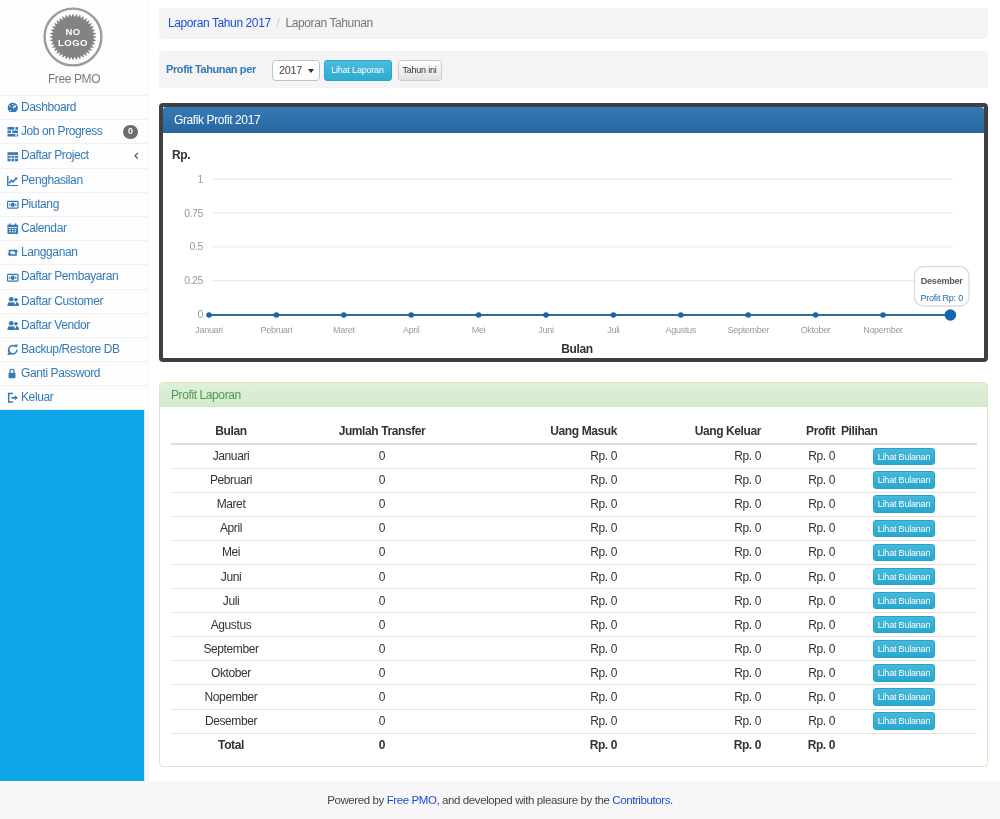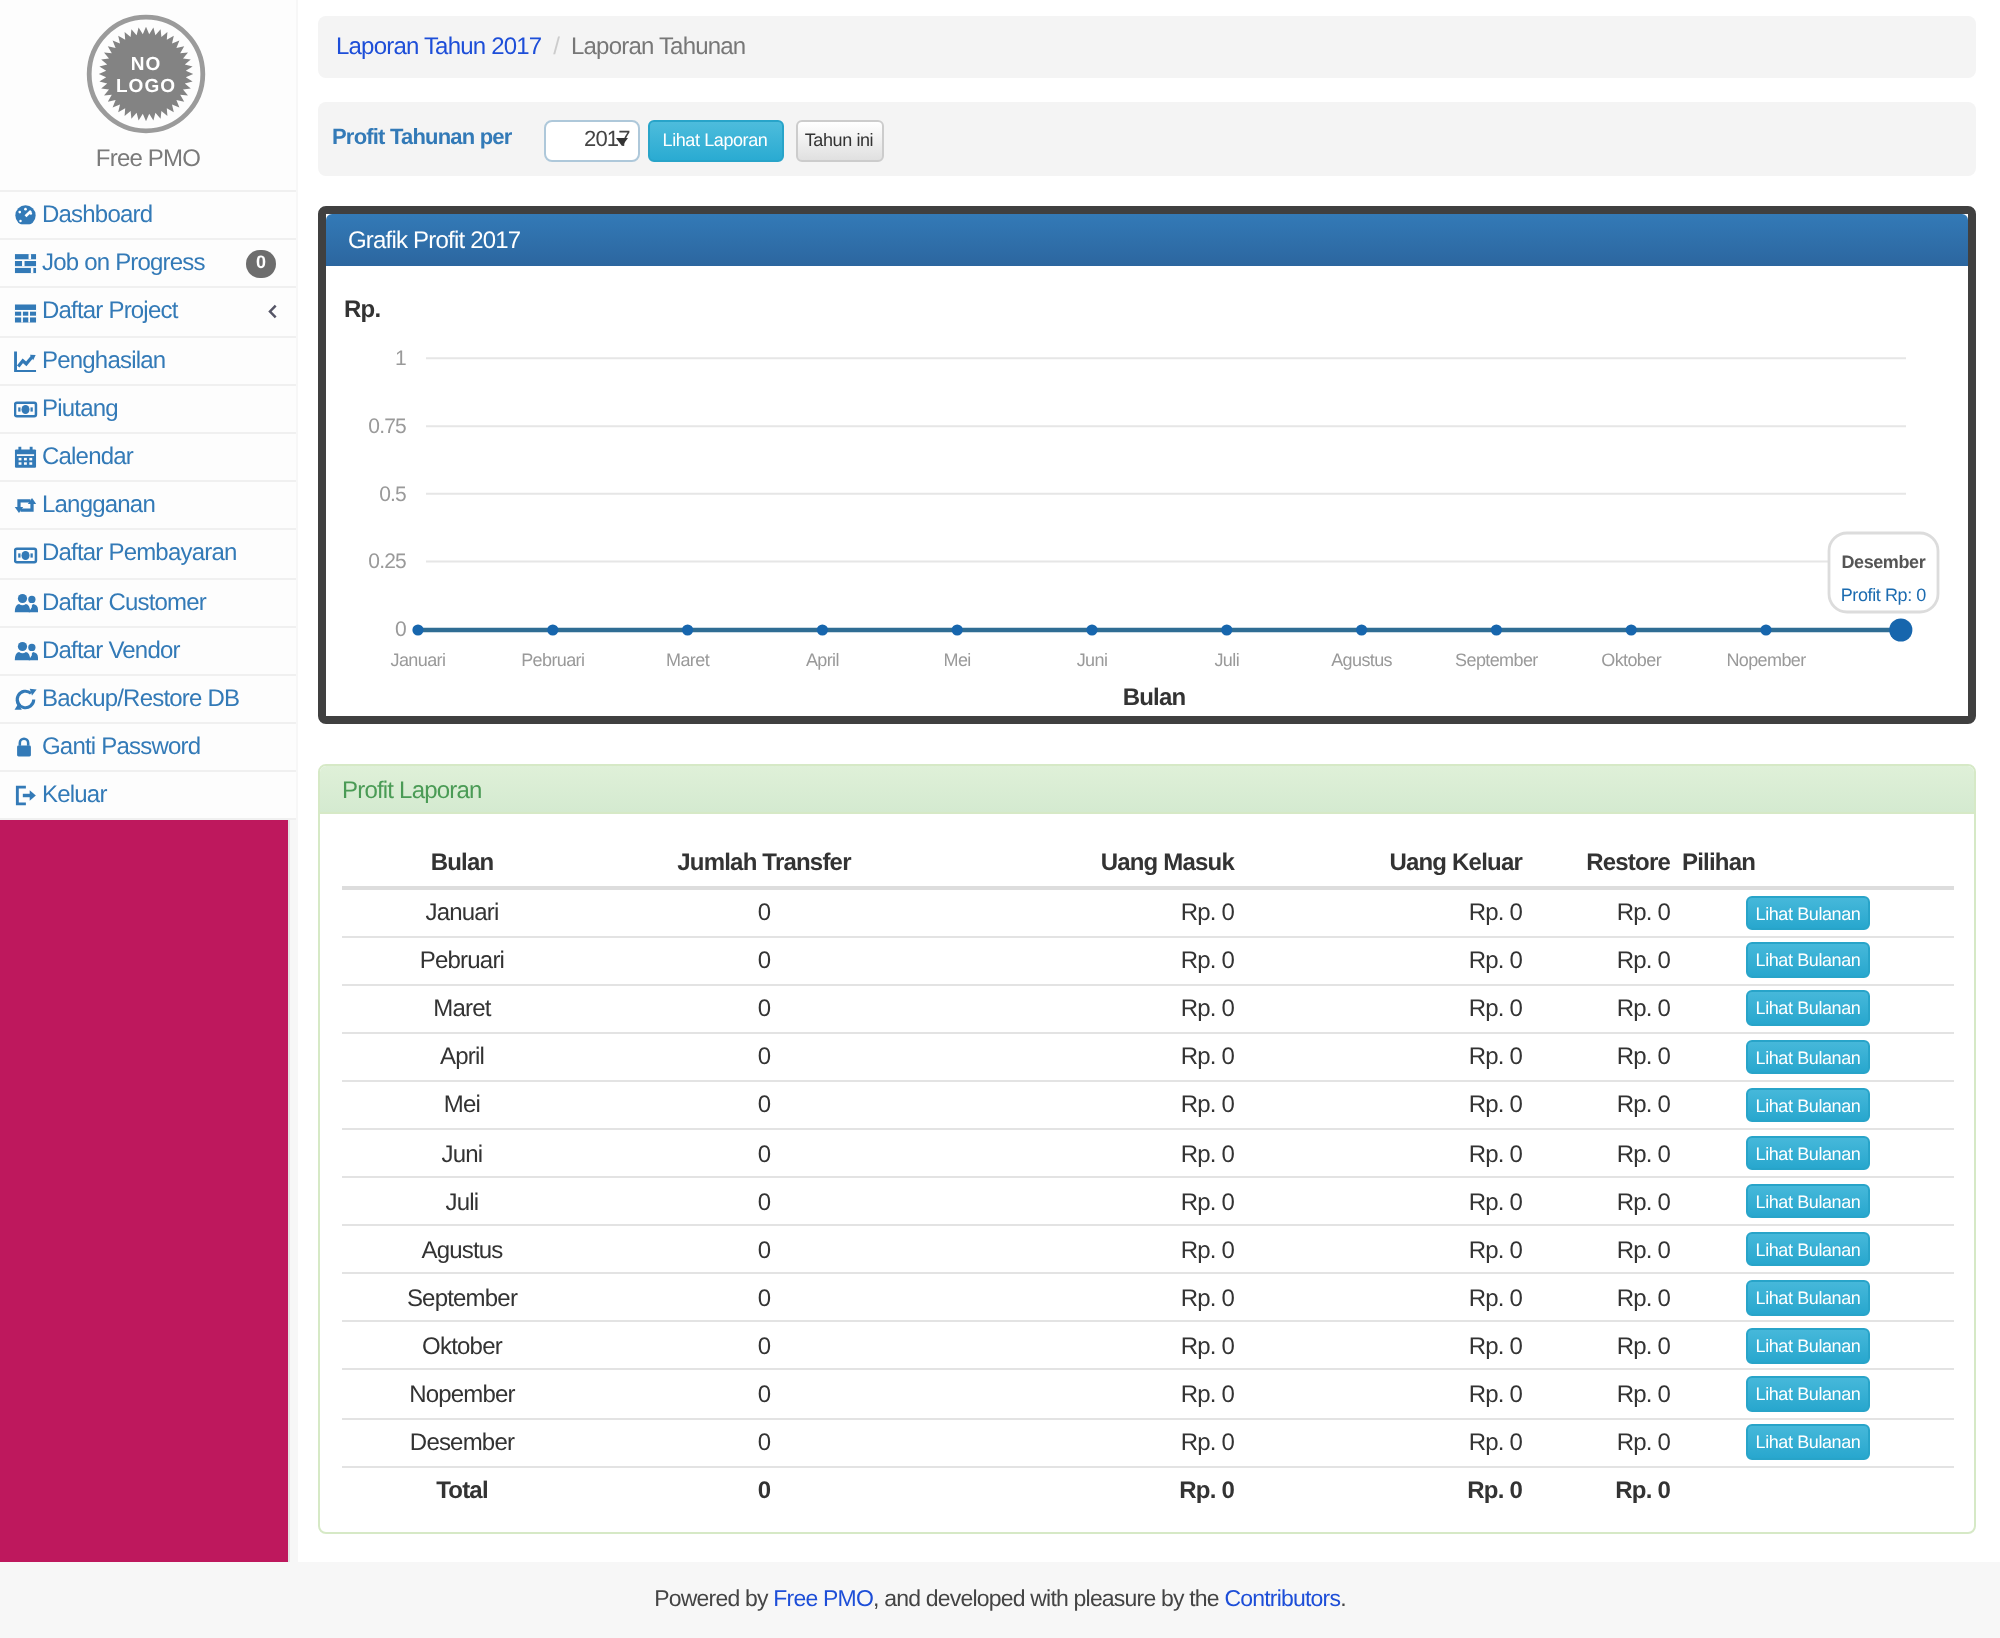--- a/index.html
+++ b/index.html
@@ -1,33 +1,33 @@
 <!DOCTYPE html>
 <html><head>
 <meta charset="utf-8">
 <style>
 * { margin:0; padding:0; box-sizing:border-box; }
 html,body { width:1000px; height:819px; overflow:hidden; }
 body { background:#f7f7f7; font-family:"Liberation Sans",sans-serif; font-size:12px; letter-spacing:-0.4px; position:relative; color:#333; }
 a { text-decoration:none; color:#1d4ed8; }
 #content { position:absolute; left:149px; top:0; width:851px; height:781px; background:#fff; }
-#sidebar { position:absolute; left:0; top:0; width:145px; height:781px; background:#be185d; border-right:1px solid #e4e4e4; }
+#sidebar { position:absolute; left:0; top:0; width:145px; height:781px; background:#0ea5e9; border-right:1px solid #e4e4e4; }
 #sidetop { position:absolute; left:0; top:0; width:148px; height:95px; background:#fdfdfd; }
 #freepmo { position:absolute; top:72px; width:148px; text-align:center; color:#7a7a7a; font-size:12px; }
 #menu { position:absolute; left:0; top:95px; width:148px; background:#fdfdfd; border-top:1px solid #f0f0f0; }
 #menu .it { position:relative; height:24.2px; border-bottom:1px solid #f0f0f0; line-height:23.2px; padding-left:21px; color:#337ab7; font-size:12px; white-space:nowrap; }
 #menu .it > svg:first-child { position:absolute; left:7px; top:6.2px; }
 .chev { position:absolute; right:9px; top:8px; }
 .badge0 { position:absolute; right:10px; top:5px; width:15.5px; height:13.5px; background:#6d6d6d; border-radius:8px; color:#fff; font-size:9px; font-weight:bold; text-align:center; line-height:13.5px; }
 .chev { position:absolute; right:9px; top:8px; }
 .bcrumb { position:absolute; left:10px; top:8px; width:829px; height:31px; background:#f4f4f4; border-radius:4px; line-height:31px; padding-left:9px; color:#777; }
 .bcrumb .sep { color:#ccc; padding:0 3px; }
 .formbar { position:absolute; left:10px; top:51px; width:829px; height:37px; background:#f4f4f4; border-radius:4px; }
 .formbar .lbl { position:absolute; left:7px; top:0; line-height:37px; font-weight:bold; color:#337ab7; font-size:11px; }
-.sel { position:absolute; left:113px; top:9px; width:48px; height:21px; background:#fff; border:1px solid #aec8da; border-radius:4px; font-size:11px; color:#444; line-height:19px; padding-left:19px; white-space:nowrap; }
+.sel { position:absolute; left:113px; top:9px; width:48px; height:21px; background:#fff; border:1px solid #aec8da; border-radius:4px; font-size:11px; color:#444; line-height:19px; padding-left:6px; white-space:nowrap; }
 .sel .car { position:absolute; right:5px; top:8px; width:0; height:0; border-left:3.5px solid transparent; border-right:3.5px solid transparent; border-top:4px solid #333; }
 .btn { position:absolute; top:9px; height:21px; border-radius:3px; font-size:9px; letter-spacing:-0.2px; text-align:center; line-height:19px; white-space:nowrap; }
 .btn-info { left:164.5px; width:68px; background:linear-gradient(180deg,#4dbcdc,#2aabd2); border:1px solid #28a4c9; color:#fff; }
 .btn-def { left:238.5px; width:44px; background:linear-gradient(180deg,#ffffff,#e0e0e0); border:1px solid #ccc; color:#333; }
 .panel1 { position:absolute; left:10px; top:102.5px; width:829px; height:259px; border:4px solid #404040; border-radius:4px; background:#fff; }
 .panel1 .hd { height:26px; background:linear-gradient(180deg,#337ab7,#2c669f); border-radius:3px 3px 0 0; color:#fff; line-height:26px; padding-left:11px; font-size:12px; }
 .panel2 { position:absolute; left:10px; top:382px; width:829px; height:384.5px; border:1px solid #d6e9c6; border-radius:4px; background:#fff; }
 .panel2 .hd { height:24px; background:linear-gradient(180deg,#dff0d8,#d4ead0); border-bottom:1px solid #d6e9c6; border-radius:3px 3px 0 0; color:#4a9b55; line-height:24px; padding-left:11px; font-size:12px; }
 table.rpt { position:absolute; left:11px; top:35px; width:806px; border-collapse:collapse; table-layout:fixed; font-size:12px; color:#333; }
 table.rpt th { height:26px; border-bottom:2px solid #ddd; font-weight:bold; vertical-align:middle; }
@@ -113,21 +113,21 @@
           <col style="width:144px">
           <col style="width:74px">
           <col style="width:136px">
         </colgroup>
       <tbody>
           <tr>
             <th>Bulan</th>
             <th>Jumlah Transfer</th>
             <th>Uang Masuk</th>
             <th>Uang Keluar</th>
-            <th>Restore</th>
+            <th>Profit</th>
             <th style="text-align:left">Pilihan</th>
           </tr>
       <tr>
             <td>Januari</td>
             <td>0</td>
             <td>Rp. 0</td>
             <td>Rp. 0</td>
             <td>Rp. 0</td>
             <td><span class="btn-xs">Lihat Bulanan</span></td>
           </tr>

